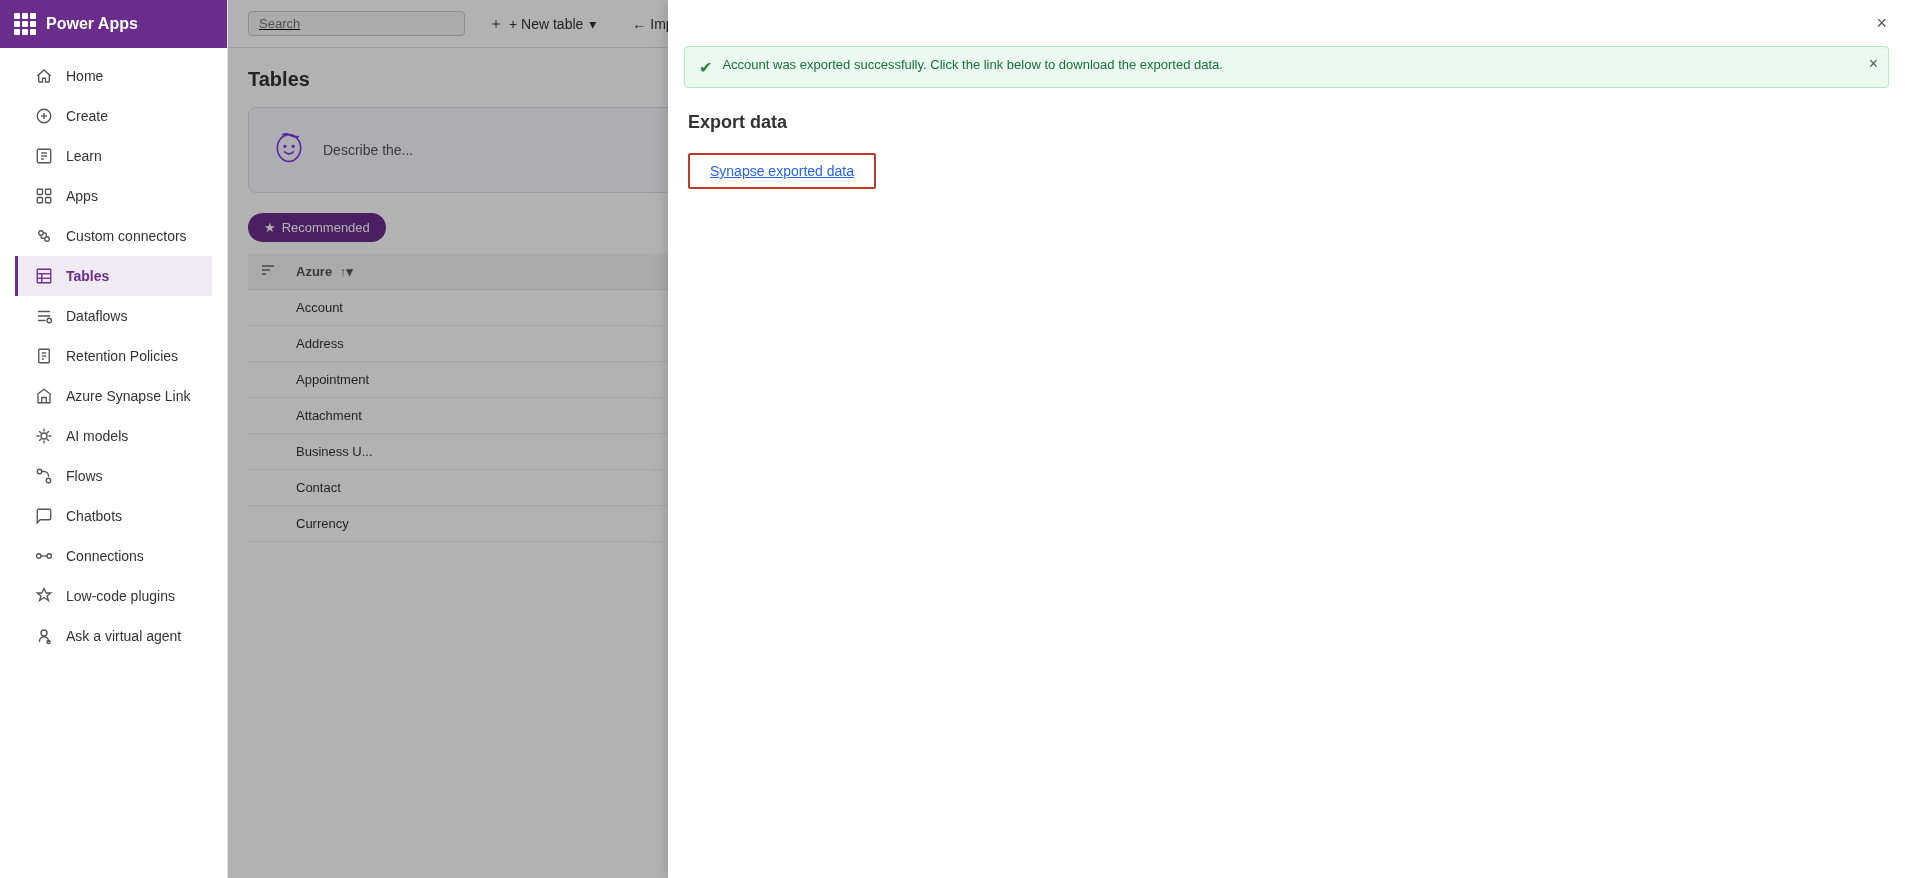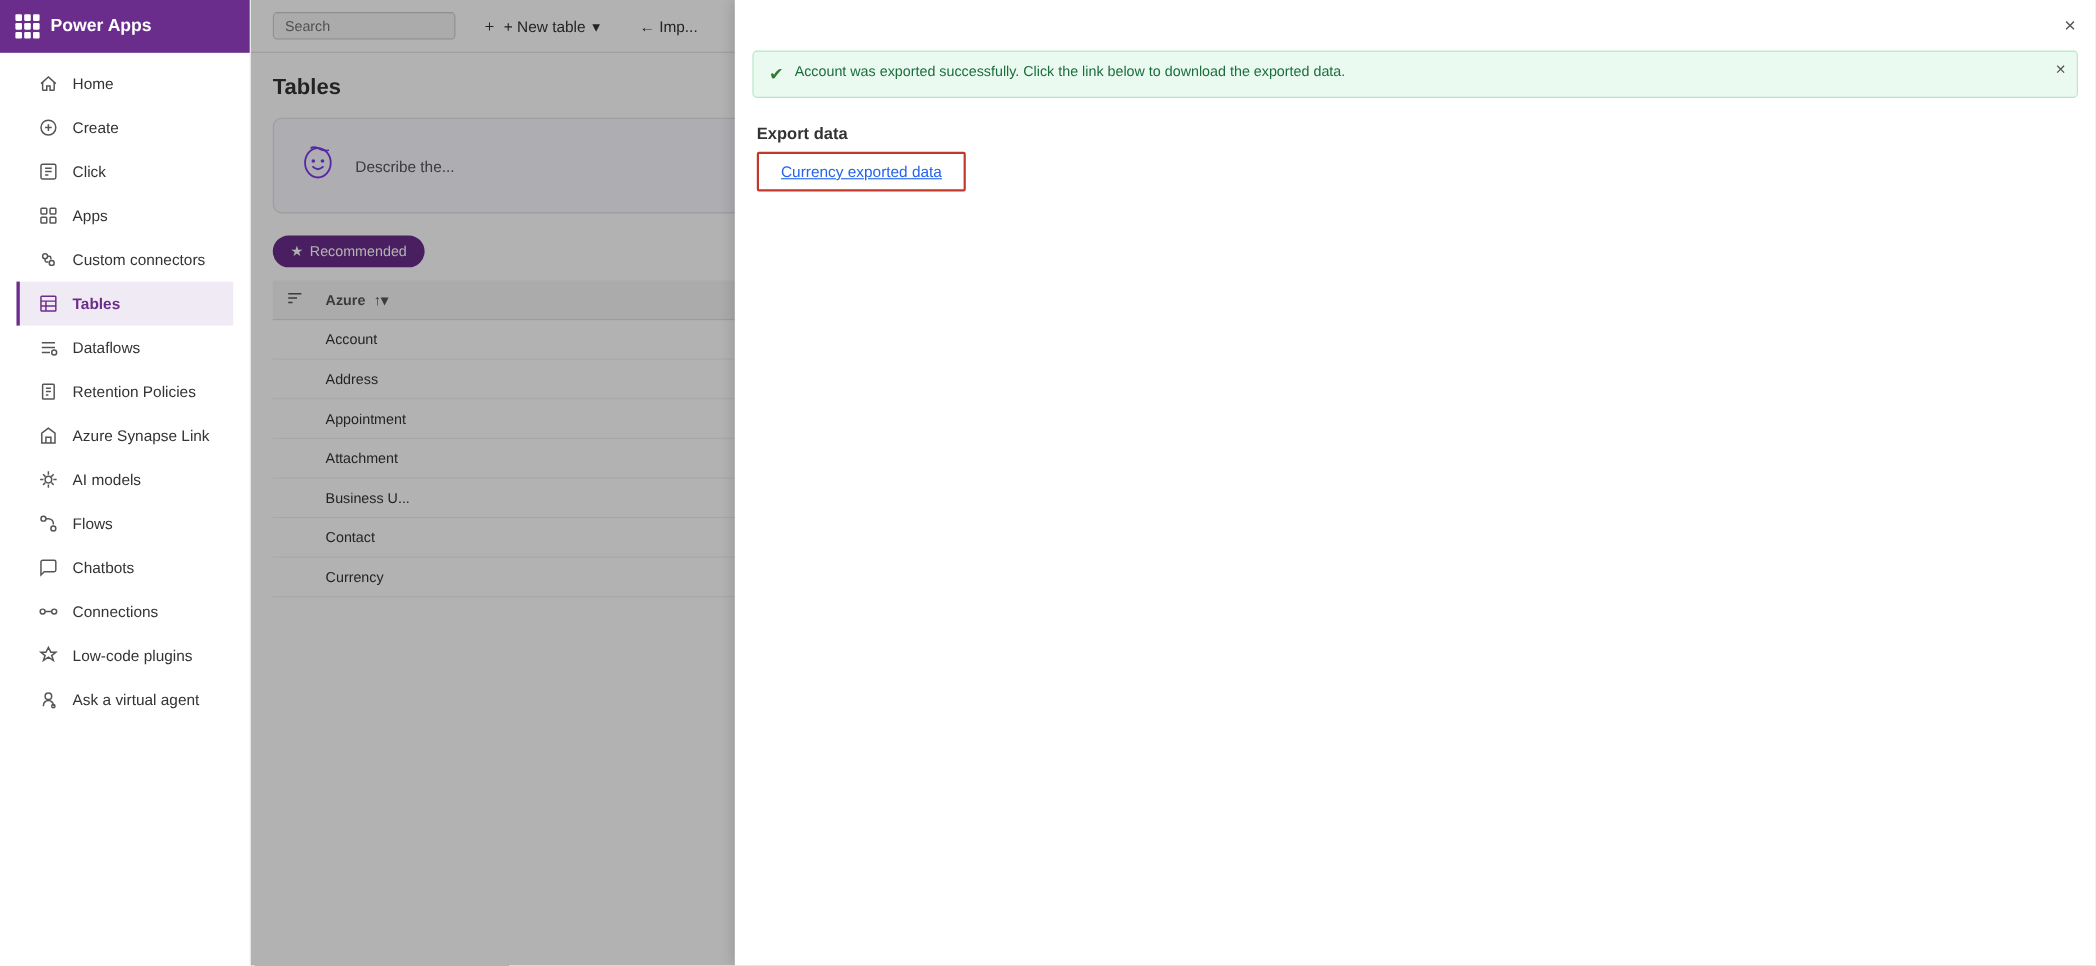--- a/index.html
+++ b/index.html
@@ -82,22 +82,23 @@
       padding: 10px 20px;
       border-bottom: 1px solid #e0e0e0;
       height: 48px;
       flex-shrink: 0;
     }
     .search-bar {
       background: #f5f5f5;
       border: 1px solid #ccc;
       border-radius: 4px;
       padding: 4px 10px;
-      width: 166px;
+      width: 217px;
       font-size: 13px;
+      text-decoration: underline;
     }
     .btn-new-table {
       display: flex;
       align-items: center;
       gap: 6px;
       padding: 6px 12px;
       border: none;
       background: transparent;
       cursor: pointer;
       font-size: 14px;
@@ -232,24 +233,24 @@
     }
     .success-icon {
       color: #2e7d32;
       font-size: 16px;
       margin-top: 1px;
     }
     .modal-body {
       padding: 24px 20px;
     }
     .export-title {
-      font-size: 15px;
+      font-size: 18px;
       font-weight: 600;
       color: #333;
-      margin-bottom: 8px;
+      margin-bottom: 20px;
     }
     .download-btn {
       display: inline-flex;
       align-items: center;
       padding: 8px 20px;
       border: 2px solid #c0392b;
       background: #fff;
       color: #2563eb;
       font-size: 14px;
       cursor: pointer;
@@ -300,21 +301,21 @@
 
     <div class="nav-item">
       <span class="icon">
         <svg viewBox="0 0 24 24" fill="none" stroke="#555" stroke-width="1.8">
             <rect x="3" y="3" width="18" height="18" rx="2"></rect>
             <line x1="8" y1="8" x2="16" y2="8"></line>
             <line x1="8" y1="12" x2="16" y2="12"></line>
             <line x1="8" y1="16" x2="12" y2="16"></line>
           </svg>
       </span>
-      <span>Click</span>
+      <span>Learn</span>
     </div>
 
     <div class="nav-item">
       <span class="icon">
         <svg viewBox="0 0 24 24" fill="none" stroke="#555" stroke-width="1.8">
             <rect x="3" y="3" width="7" height="7" rx="1"></rect>
             <rect x="14" y="3" width="7" height="7" rx="1"></rect>
             <rect x="3" y="14" width="7" height="7" rx="1"></rect>
             <rect x="14" y="14" width="7" height="7" rx="1"></rect>
           </svg>
@@ -533,18 +534,18 @@
       </div>
 
       <div class="success-banner">
         <span class="success-icon">✔</span>
         <span>Account was exported successfully. Click the link below to download the exported data.</span>
         <button class="banner-close">×</button>
       </div>
 
       <div class="modal-body">
         <div class="export-title">Export data</div>
-        <button class="download-btn">Currency exported data</button>
+        <button class="download-btn">Synapse exported data</button>
       </div>
     </div>
   </div>
 
 </div>
 
 </body></html>

